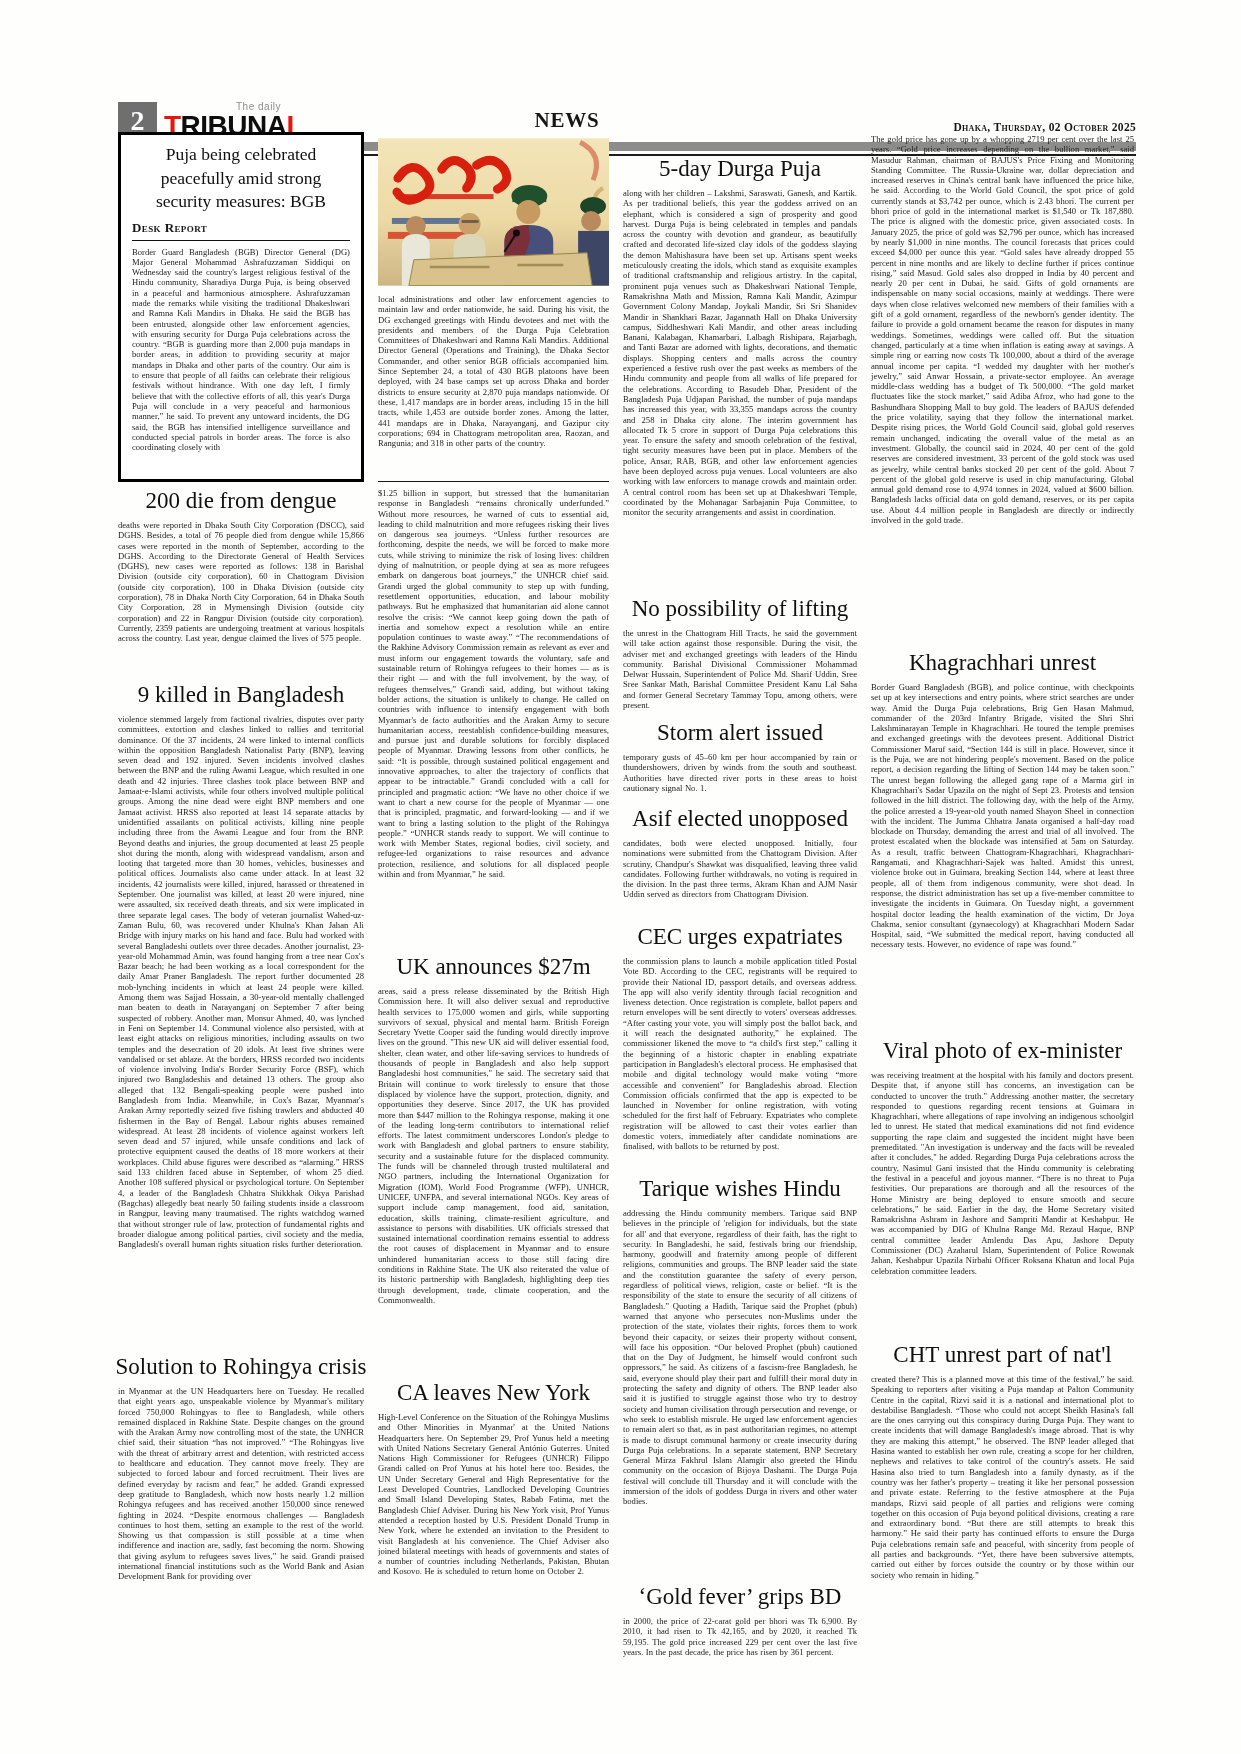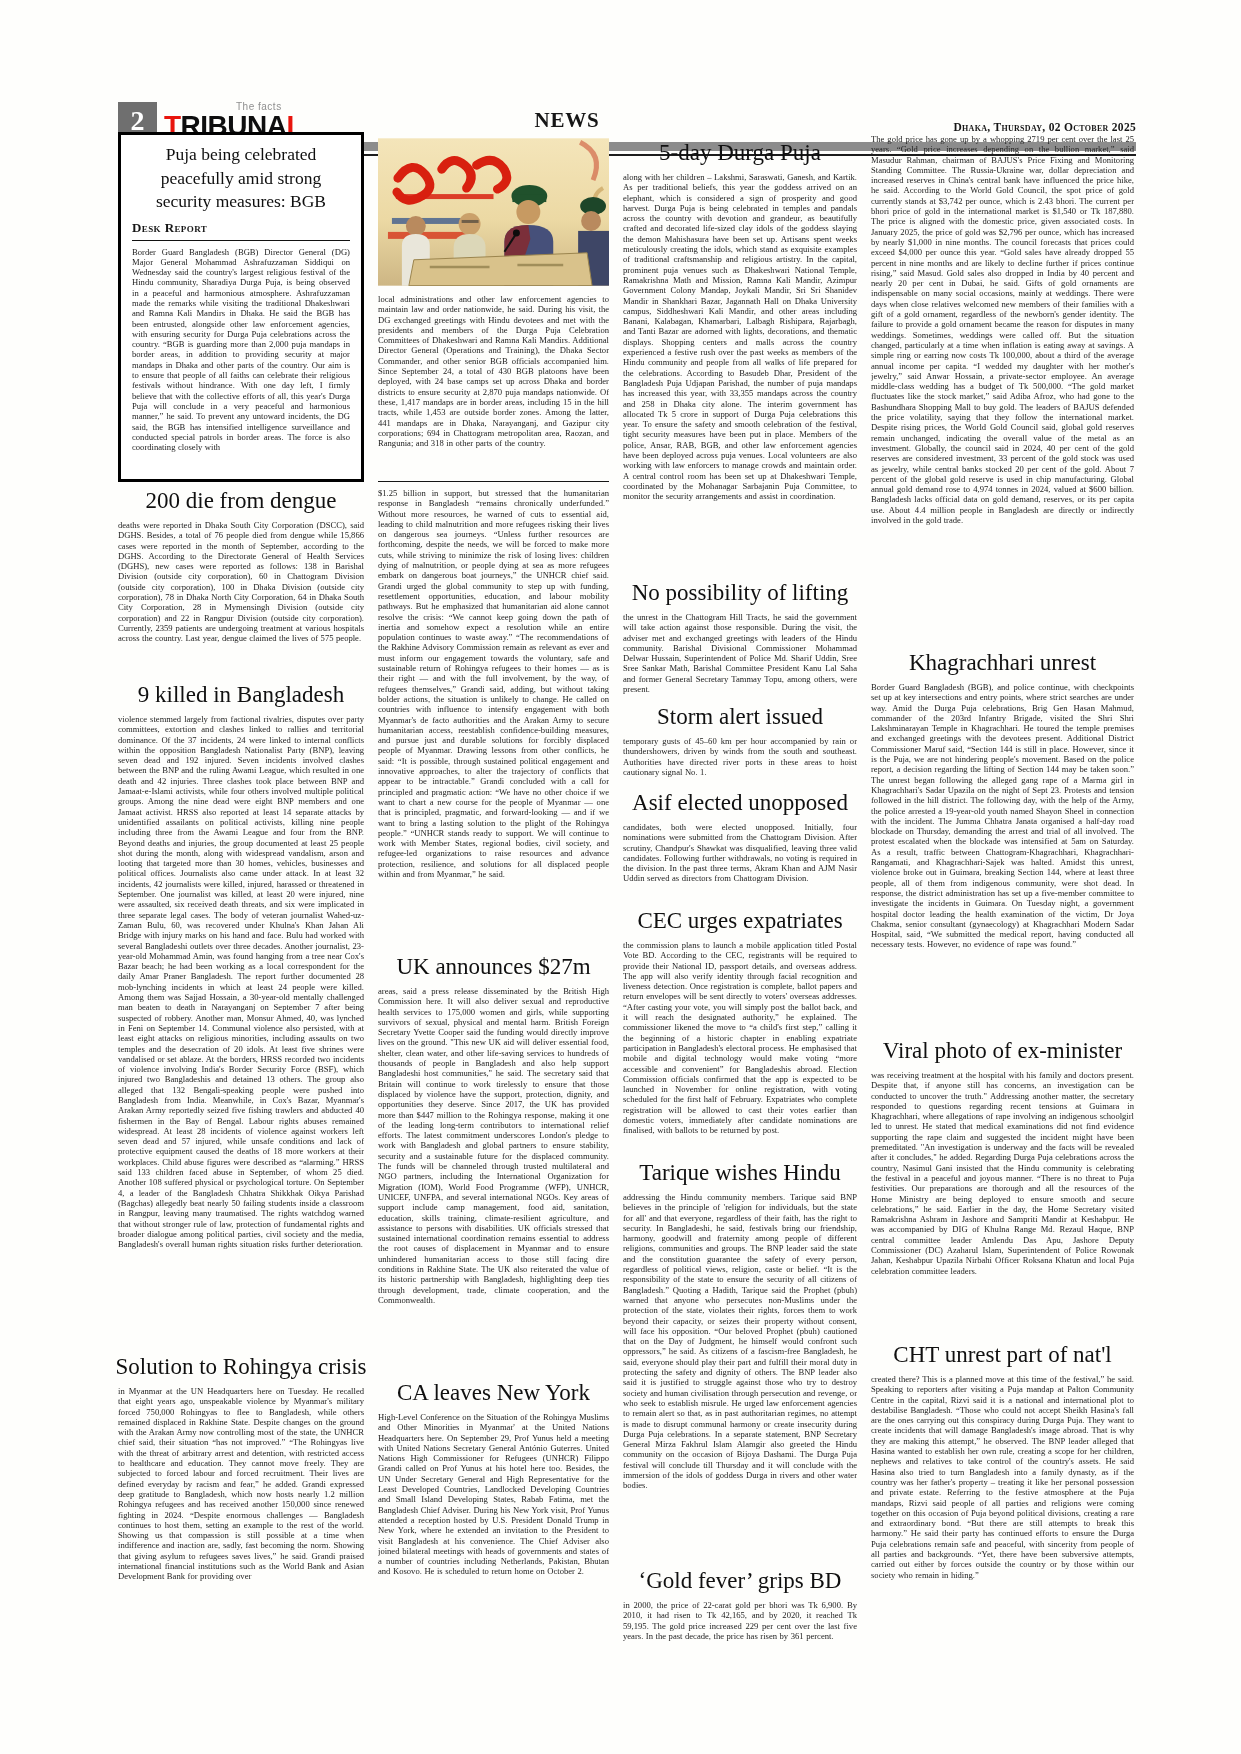--- a/index.html
+++ b/index.html
@@ -50,21 +50,21 @@
 
 <div class="page">
 
   <div class="header">
     <div class="masthead">
       <div class="logo-wrap">
         <div class="pagenum-box">
           <span>2</span>
         </div>
         <div class="logo-text">
-          <div class="the-daily">The facts</div>
+          <div class="the-daily">The daily</div>
           <div class="tribunal"><span class="red">T</span><span class="blk">RIBUNA</span><span class="red">L</span></div>
         </div>
       </div>
       <div class="section-title">NEWS</div>
       <div class="dateline">Dhaka, Thursday, 02 October 2025</div>
     </div>
     <div class="gray-bar"></div>
     <div class="black-rule"></div>
   </div>
 
@@ -141,21 +141,21 @@
         </div>
       <div class="body" style="height:384px;">areas, said a press release disseminated by the British High Commission here. It will also deliver sexual and reproductive health services to 175,000 women and girls, while supporting survivors of sexual, physical and mental harm. British Foreign Secretary Yvette Cooper said the funding would directly improve lives on the ground. "This new UK aid will deliver essential food, shelter, clean water, and other life-saving services to hundreds of thousands of people in Bangladesh and also help support Bangladeshi host communities," he said. The secretary said that Britain will continue to work tirelessly to ensure that those displaced by violence have the support, protection, dignity, and opportunities they deserve. Since 2017, the UK has provided more than $447 million to the Rohingya response, making it one of the leading long-term contributors to international relief efforts. The latest commitment underscores London's pledge to work with Bangladesh and global partners to ensure stability, security and a sustainable future for the displaced community. The funds will be channeled through trusted multilateral and NGO partners, including the International Organization for Migration (IOM), World Food Programme (WFP), UNHCR, UNICEF, UNFPA, and several international NGOs. Key areas of support include camp management, food aid, sanitation, education, skills training, climate-resilient agriculture, and assistance to persons with disabilities. UK officials stressed that sustained international coordination remains essential to address the root causes of displacement in Myanmar and to ensure unhindered humanitarian access to those still facing dire conditions in Rakhine State. The UK also reiterated the value of its historic partnership with Bangladesh, highlighting deep ties through development, trade, climate cooperation, and the Commonwealth.</div>
 
       <div class="hwrap">
           <h2 class="headline">CA leaves New York</h2>
         </div>
       <div class="body" style="height:252px;">High-Level Conference on the Situation of the Rohingya Muslims and Other Minorities in Myanmar' at the United Nations Headquarters here. On September 29, Prof Yunus held a meeting with United Nations Secretary General António Guterres. United Nations High Commissioner for Refugees (UNHCR) Filippo Grandi called on Prof Yunus at his hotel here too. Besides, the UN Under Secretary General and High Representative for the Least Developed Countries, Landlocked Developing Countries and Small Island Developing States, Rabab Fatima, met the Bangladesh Chief Adviser. During his New York visit, Prof Yunus attended a reception hosted by U.S. President Donald Trump in New York, where he extended an invitation to the President to visit Bangladesh at his convenience. The Chief Adviser also joined bilateral meetings with heads of governments and states of a number of countries including Netherlands, Pakistan, Bhutan and Kosovo. He is scheduled to return home on October 2.</div>
     </div>
 
     <div class="c3">
-      <div class="hwrap" style="margin-top:7px;">
+      <div class="hwrap" style="margin-top:23px;">
           <h2 class="headline">5-day Durga Puja</h2>
         </div>
       <div class="body" style="height:398px;">along with her children – Lakshmi, Saraswati, Ganesh, and Kartik. As per traditional beliefs, this year the goddess arrived on an elephant, which is considered a sign of prosperity and good harvest. Durga Puja is being celebrated in temples and pandals across the country with devotion and grandeur, as beautifully crafted and decorated life-sized clay idols of the goddess slaying the demon Mahishasura have been set up. Artisans spent weeks meticulously creating the idols, which stand as exquisite examples of traditional craftsmanship and religious artistry. In the capital, prominent puja venues such as Dhakeshwari National Temple, Ramakrishna Math and Mission, Ramna Kali Mandir, Azimpur Government Colony Mandap, Joykali Mandir, Sri Sri Shanidev Mandir in Shankhari Bazar, Jagannath Hall on Dhaka University campus, Siddheshwari Kali Mandir, and other areas including Banani, Kalabagan, Khamarbari, Lalbagh Rishipara, Rajarbagh, and Tanti Bazar are adorned with lights, decorations, and thematic displays. Shopping centers and malls across the country experienced a festive rush over the past weeks as members of the Hindu community and people from all walks of life prepared for the celebrations. According to Basudeb Dhar, President of the Bangladesh Puja Udjapan Parishad, the number of puja mandaps has increased this year, with 33,355 mandaps across the country and 258 in Dhaka city alone. The interim government has allocated Tk 5 crore in support of Durga Puja celebrations this year. To ensure the safety and smooth celebration of the festival, tight security measures have been put in place. Members of the police, Ansar, RAB, BGB, and other law enforcement agencies have been deployed across puja venues. Local volunteers are also working with law enforcers to manage crowds and maintain order. A central control room has been set up at Dhakeshwari Temple, coordinated by the Mohanagar Sarbajanin Puja Committee, to monitor the security arrangements and assist in coordination.</div>
 
       <div class="hwrap">
           <h2 class="headline">No possibility of lifting</h2>
         </div>
       <div class="body" style="height:82px;">the unrest in the Chattogram Hill Tracts, he said the government will take action against those responsible. During the visit, the adviser met and exchanged greetings with leaders of the Hindu community. Barishal Divisional Commissioner Mohammad Delwar Hussain, Superintendent of Police Md. Sharif Uddin, Sree Sree Sankar Math, Barishal Committee President Kanu Lal Saha and former General Secretary Tammay Topu, among others, were present.</div>
 
       <div class="hwrap">

